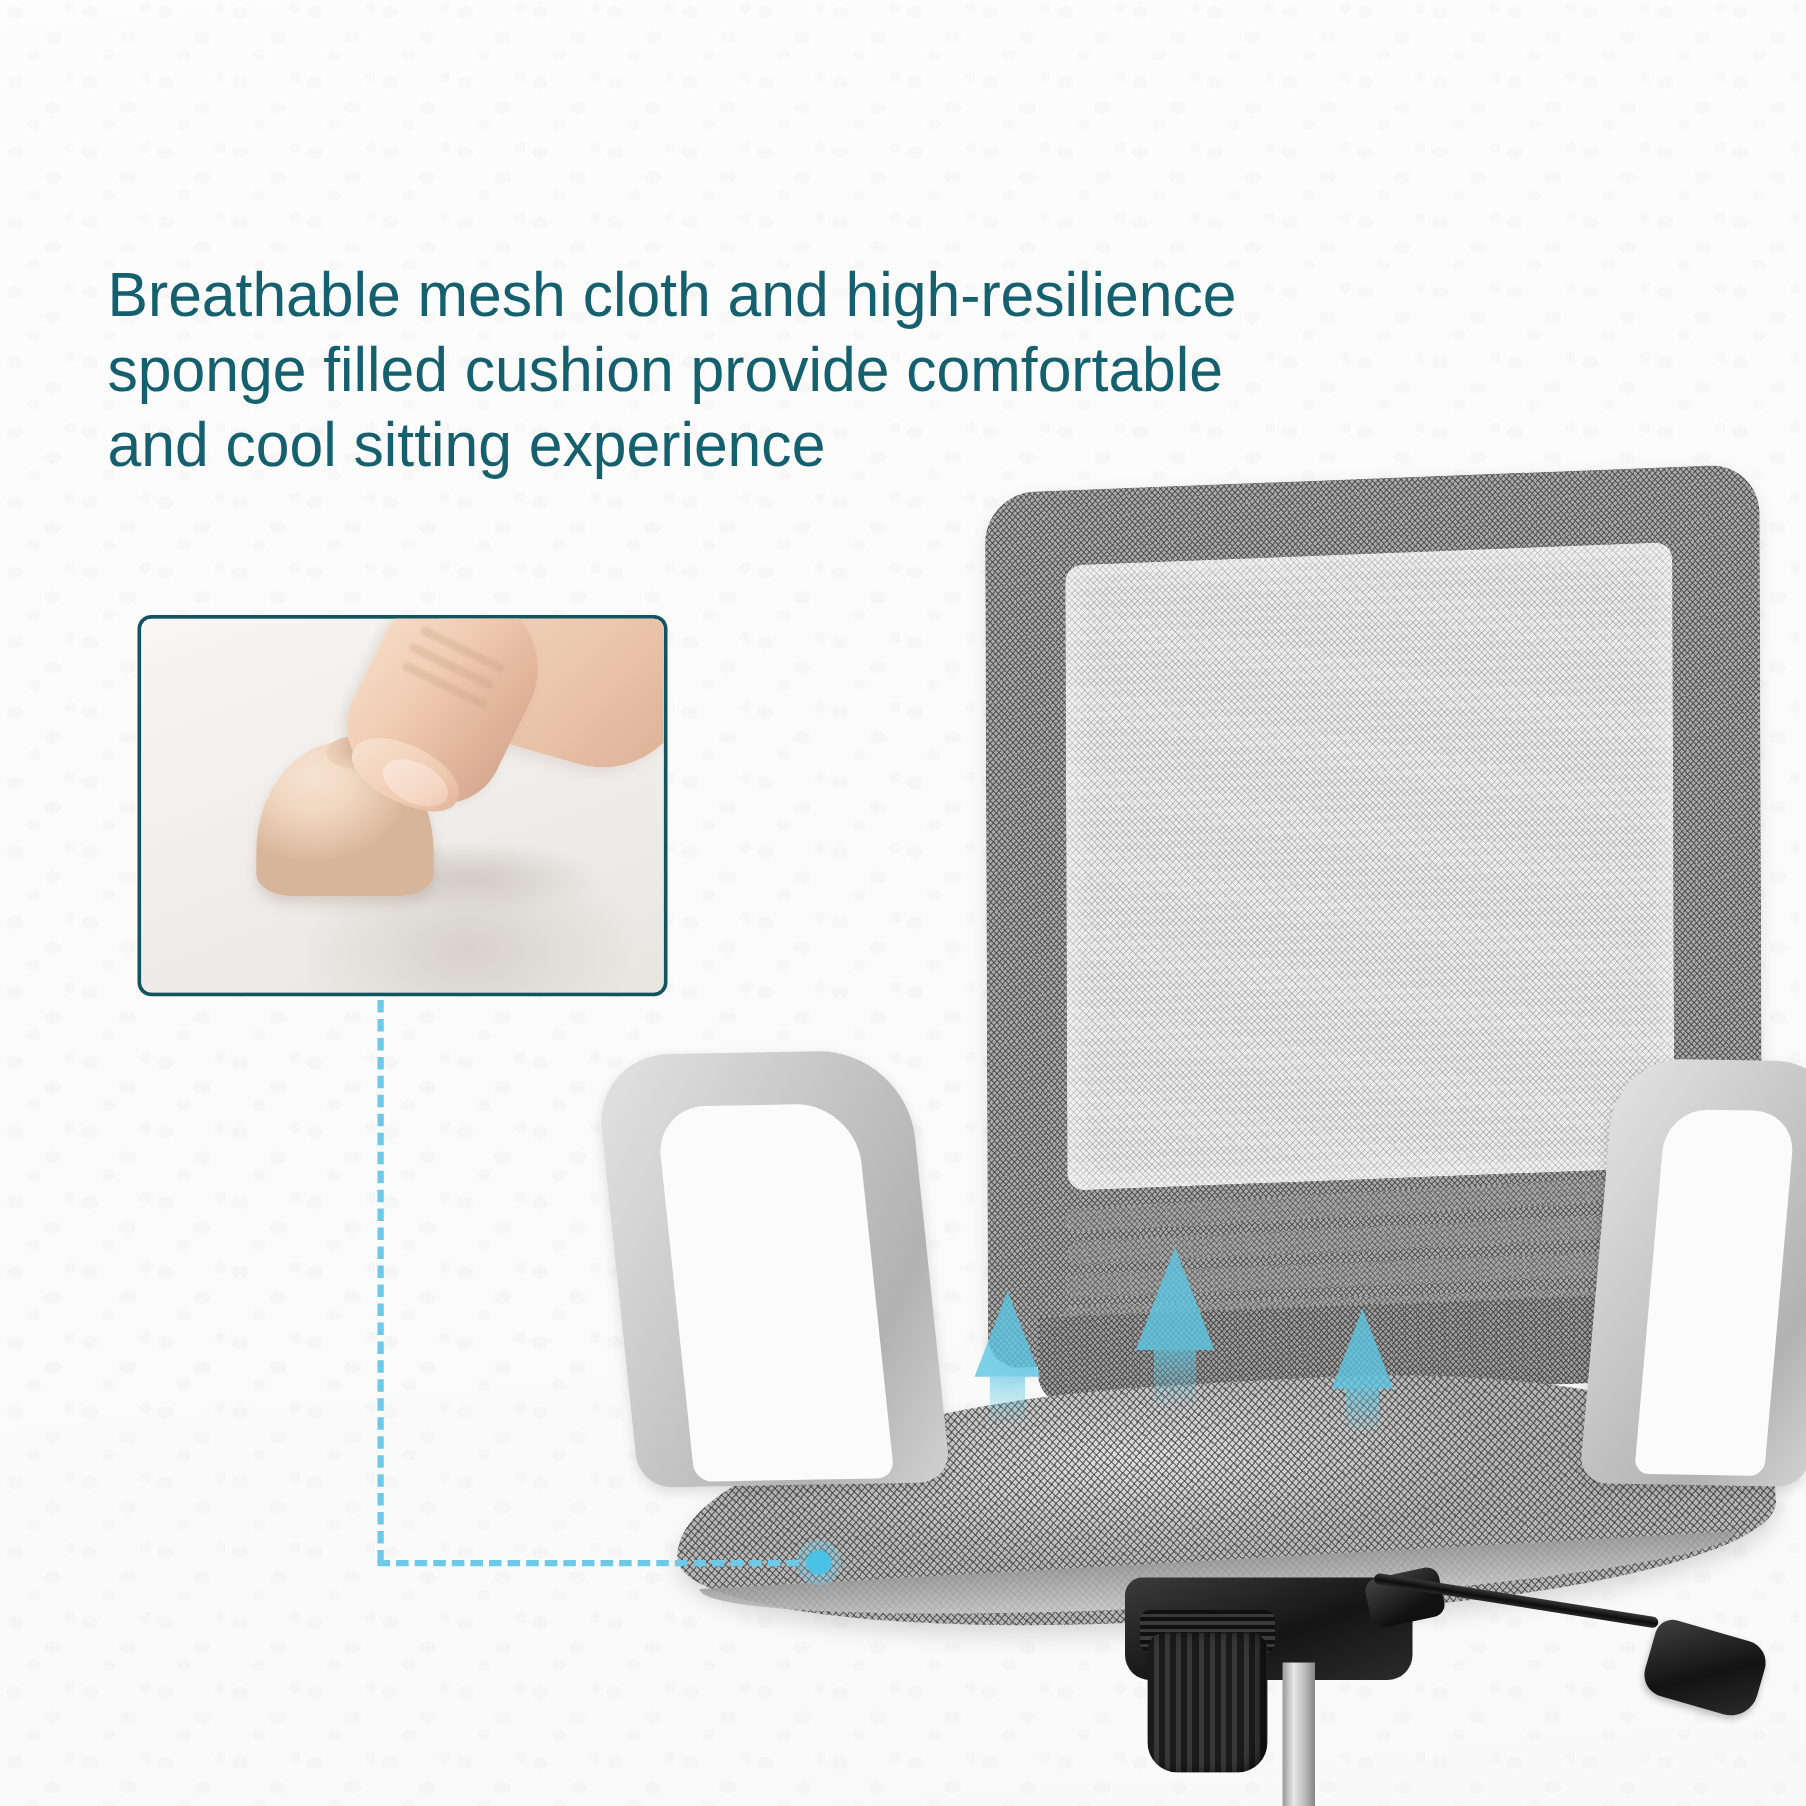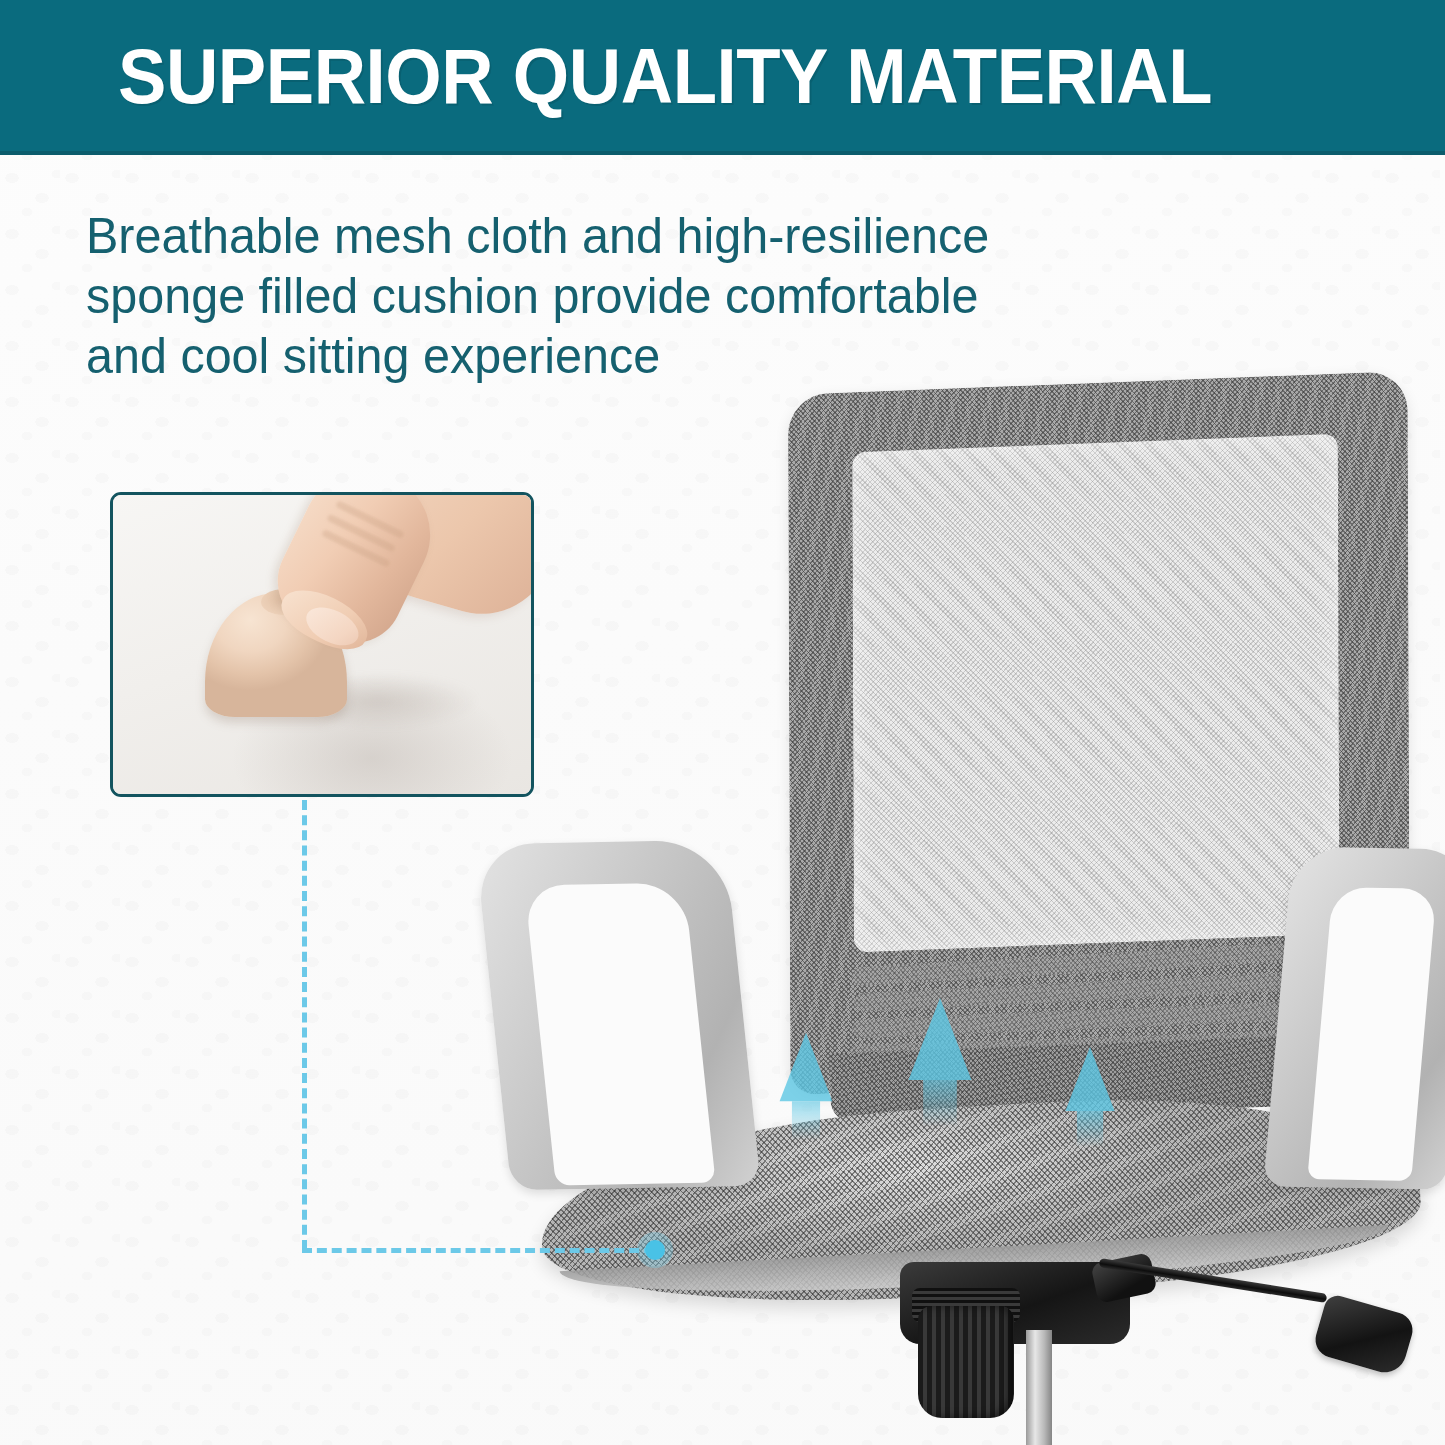--- a/index.html
+++ b/index.html
@@ -449,23 +449,20 @@
   }
 </style>
 </head>
 <body>
 
 <div class="page">
 
   <div class="bg-watermark"></div>
   <div class="bg-wash"></div>
 
-  <div class="banner">
-    <div class="banner-title">SUPERIOR QUALITY MATERIAL</div>
-  </div>
 
   <div class="subhead">
     <span class="ln">Breathable mesh cloth and high-resilience</span>
     <span class="ln">sponge filled cushion provide comfortable</span>
     <span class="ln">and cool sitting experience</span>
   </div>
 
   <div class="chair">
 
     <div class="back-frame">

